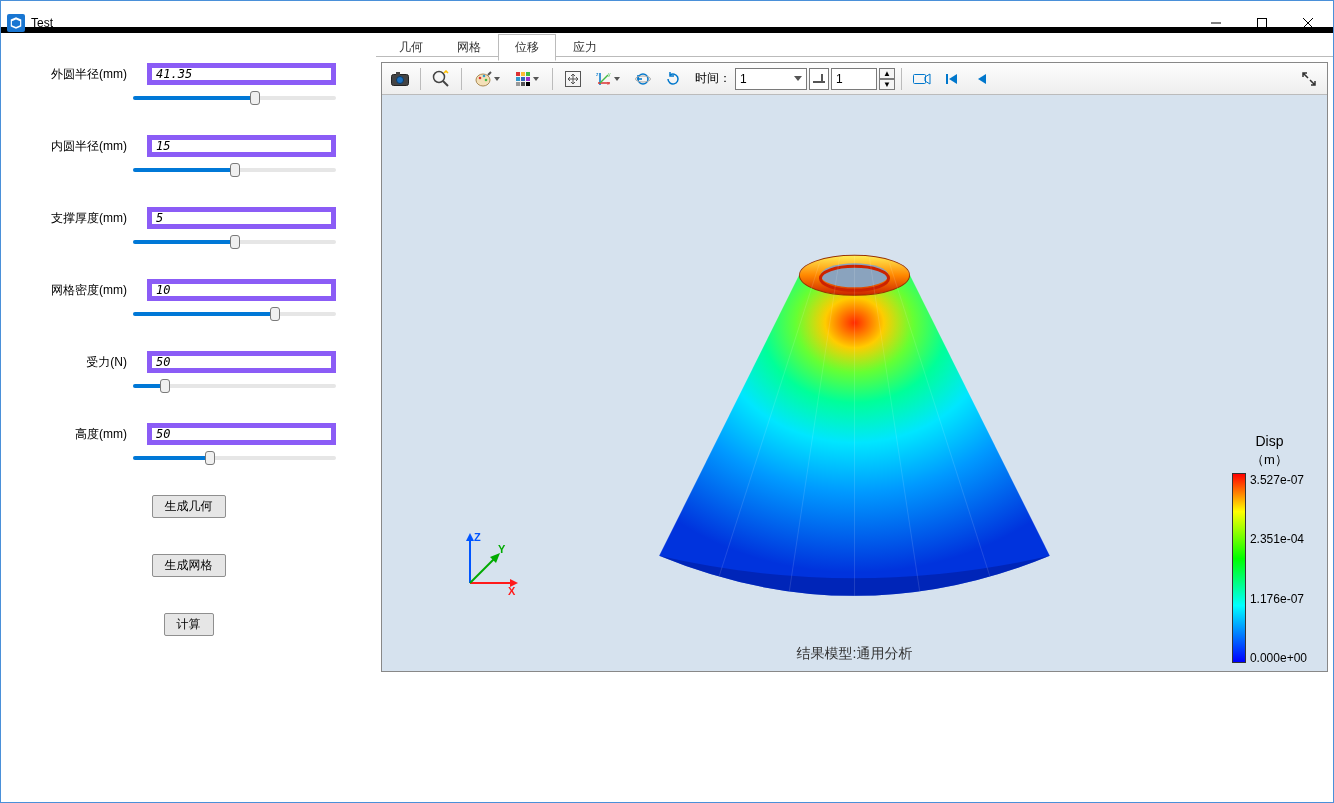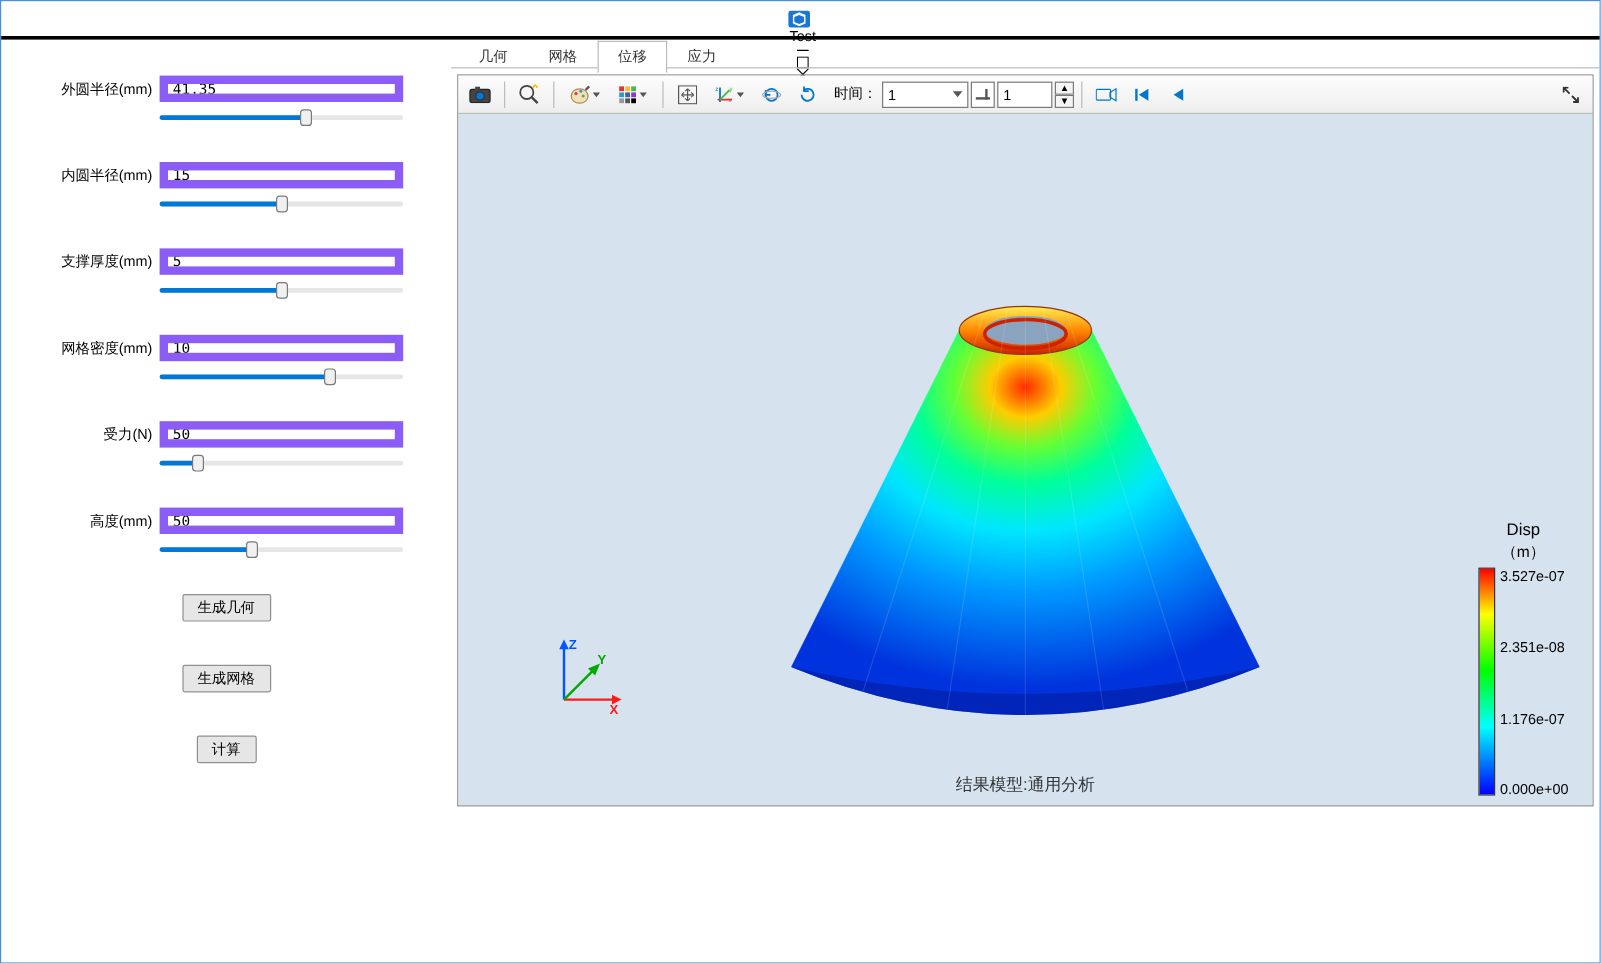--- a/index.html
+++ b/index.html
@@ -1,31 +1,31 @@
 <!DOCTYPE html>
 <html><head>
 <meta charset="utf-8">
 <style>
   * { box-sizing: border-box; margin:0; padding:0; font-family: "Microsoft YaHei", "SimSun", Arial, sans-serif; }
   body { width:1334px; height:803px; background:#fff; font-size:12px; color:#000; }
   .window { width:1334px; height:803px; border:1px solid #4a90d9; background:#fff; display:flex; flex-direction:column; }
-  .titlebar { height:32px; display:flex; align-items:center; padding:8px 2px 0 6px; border-bottom:3px solid #000000;flex-direction:column; }
+  .titlebar { height:32px; display:flex; align-items:center; padding:18px 2px 0 6px; border-bottom:6px solid #000000; }
   .titlebar .app-icon { width:18px; height:18px; background:#1976d2; display:flex; align-items:center; justify-content:center; border-radius:2px; margin-right:6px; }
   .titlebar .app-icon svg { width:14px; height:14px; fill:#fff; }
   .titlebar .title { font-size:12px; }
   .titlebar .spacer { flex:1; }
   .titlebar .winbtn { width:46px; height:30px; display:flex; align-items:center; justify-content:center; }
   .titlebar .winbtn svg { stroke:#000; stroke-width:1; fill:none; }
 
   .body { flex:1; display:flex; overflow:hidden; }
   .sidebar { width:375px; padding:30px 40px 0 40px; }
   .param { margin-bottom:30px; }
   .param-row { display:flex; align-items:center; }
-  .param-label { width:86px; text-align:right; font-size:12px; margin-right:6px; }
-  .param-input { flex:1; height:22px; border:7px solid #8b5cf6; padding:2px 4px; font-size:12px; font-family:"SimSun", monospace; }
+  .param-label { width:86px; text-align:right; font-size:12px; margin-right:20px; }
+  .param-input { flex:1; height:22px; border:5px solid #8b5cf6; padding:2px 4px; font-size:12px; font-family:"SimSun", monospace;font-style:italic; }
   .slider-wrap { margin-top:6px; margin-left:92px; position:relative; height:14px; }
   .slider-track { position:absolute; top:5px; left:0; right:0; height:4px; background:#e6e6e6; border-radius:2px; }
   .slider-fill { position:absolute; top:5px; left:0; height:4px; background:#0078d7; border-radius:2px; }
   .slider-thumb { position:absolute; top:0; width:10px; height:14px; background:#f0f0f0; border:1px solid #7a7a7a; border-radius:3px; transform:translateX(-50%); }
   .btn-col { display:flex; flex-direction:column; align-items:center; gap:36px; }
   .btn { padding:2px 12px; font-size:12px; background:#e6e6e6; border:1px solid #8f8f8f; border-radius:2px; cursor:pointer; }
 
   .main { flex:1; display:flex; flex-direction:column; }
   .tabs { display:flex; height:24px; align-items:flex-start; font-size:12px; border-bottom:1px solid #bbb; padding-left:6px; }
   .tab { padding:4px 16px; border:1px solid transparent; border-bottom:none; color:#333; position:relative; top:1px; cursor:pointer;}
@@ -345,21 +345,21 @@
 
           <div class="caption">结果模型:通用分析</div>
 
           <div class="legend">
             <div class="title">Disp</div>
             <div class="unit">（m）</div>
             <div class="bar-wrap">
               <div class="bar"></div>
               <div class="ticks" id="legend-ticks">
                   <span>3.527e-07</span>
-                  <span>2.351e-08</span>
+                  <span>2.351e-04</span>
                   <span>1.176e-07</span>
                   <span>0.000e+00</span>
                 </div>
             </div>
           </div>
         </div>
       </div>
     </div>
   </div>
 </div>

